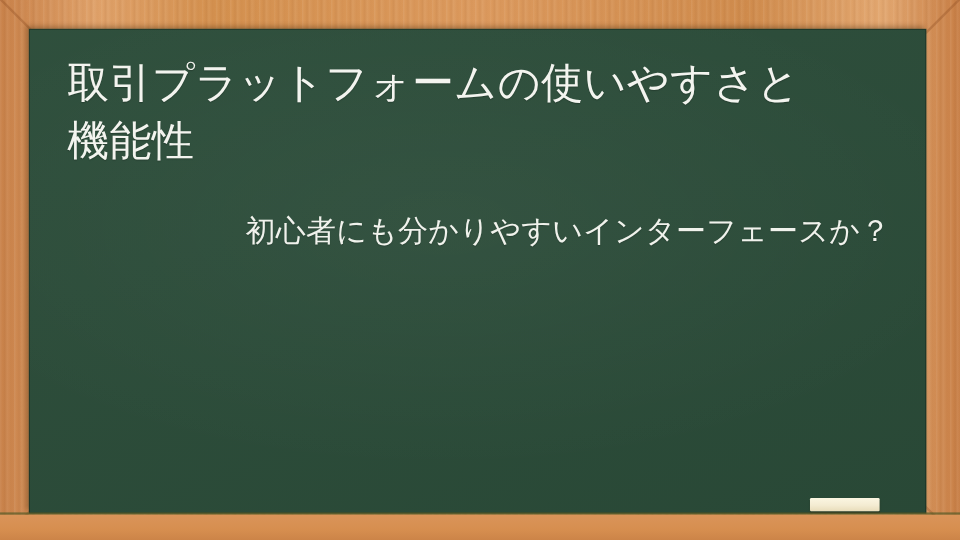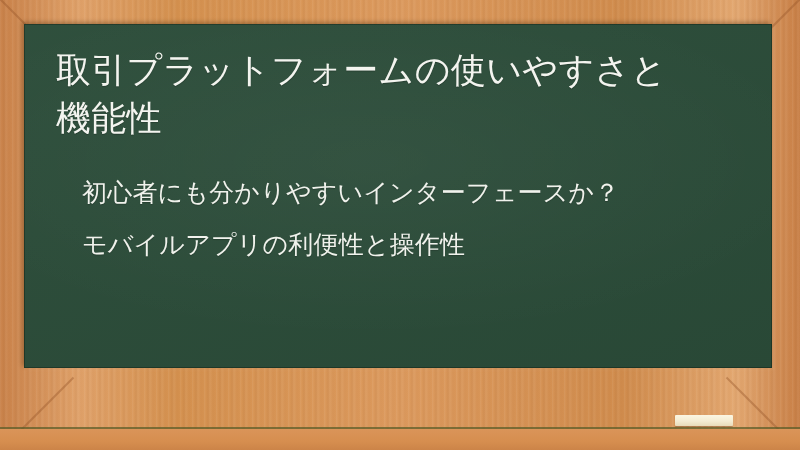--- a/index.html
+++ b/index.html
@@ -78,21 +78,21 @@
     background: #5c5e29;
     opacity: .75;
   }
 
   
   .board {
     position: absolute;
     left: 24px;
     top: 24px;
     width: 748px;
-    height: 344px;
+    height: 404px;
     background: #2b4c39;
     box-shadow:
       inset 0 0 0 1px rgba(20,40,28,0.55),
       -2px -2px 4px rgba(70,40,15,0.35),
       2px 2px 3px rgba(255,220,180,0.10);
     text-decoration: underline;
   }
   .board-inner {
     position: absolute;
     inset: 0;
@@ -126,20 +126,21 @@
     list-style: none;
   }
   .bullets li {
     color: #f0f2ec;
     font-size: 25px;
     line-height: 28px;
     font-weight: 400;
     letter-spacing: 0.2px;
     margin: 0 0 24px 0;
     text-shadow: 0 1px 1px rgba(0,0,0,0.20);
+    text-align: right;
   }
   .bullets li:last-child { margin-bottom: 0; }
 
   
   .chalk {
     position: absolute;
     left: 675px;
     top: 415px;
     width: 58px;
     height: 11px;
@@ -160,21 +161,20 @@
   <div class="miter br"></div>
 
   <div class="board">
     <div class="board-inner"></div>
 
     <div class="title">取引プラットフォームの使いやすさと
 機能性</div>
 
     <ul class="bullets">
       <li>初心者にも分かりやすいインターフェースか？</li>
-      <li>モバイルアプリの利便性と操作性</li>
     </ul>
   </div>
 
   <div class="ledge-line"></div>
   <div class="ledge"></div>
   <div class="chalk"></div>
 
 </div>
 
 </body></html>

